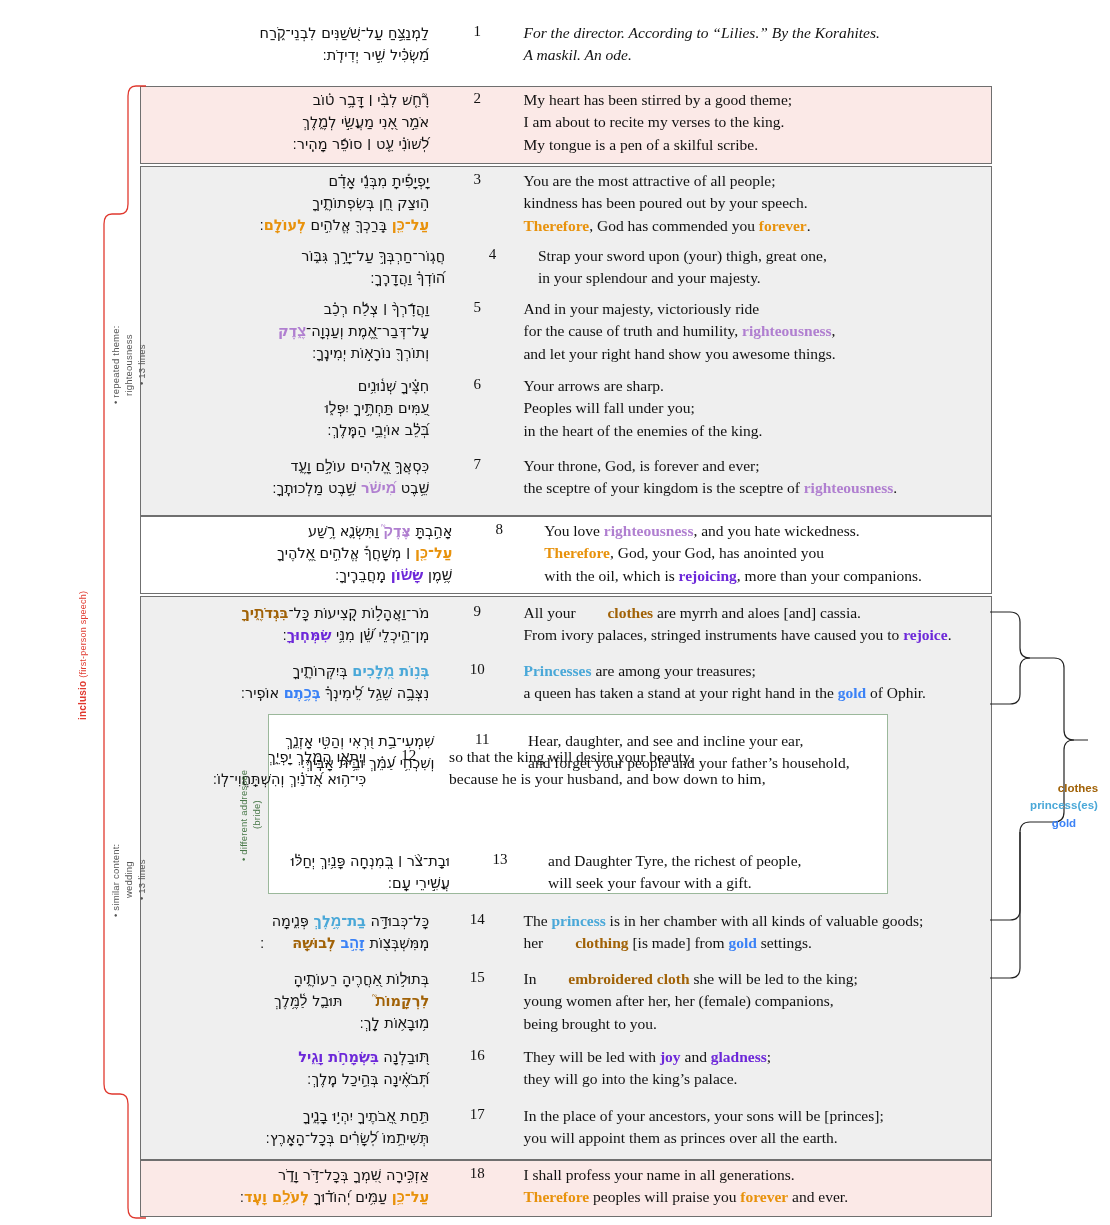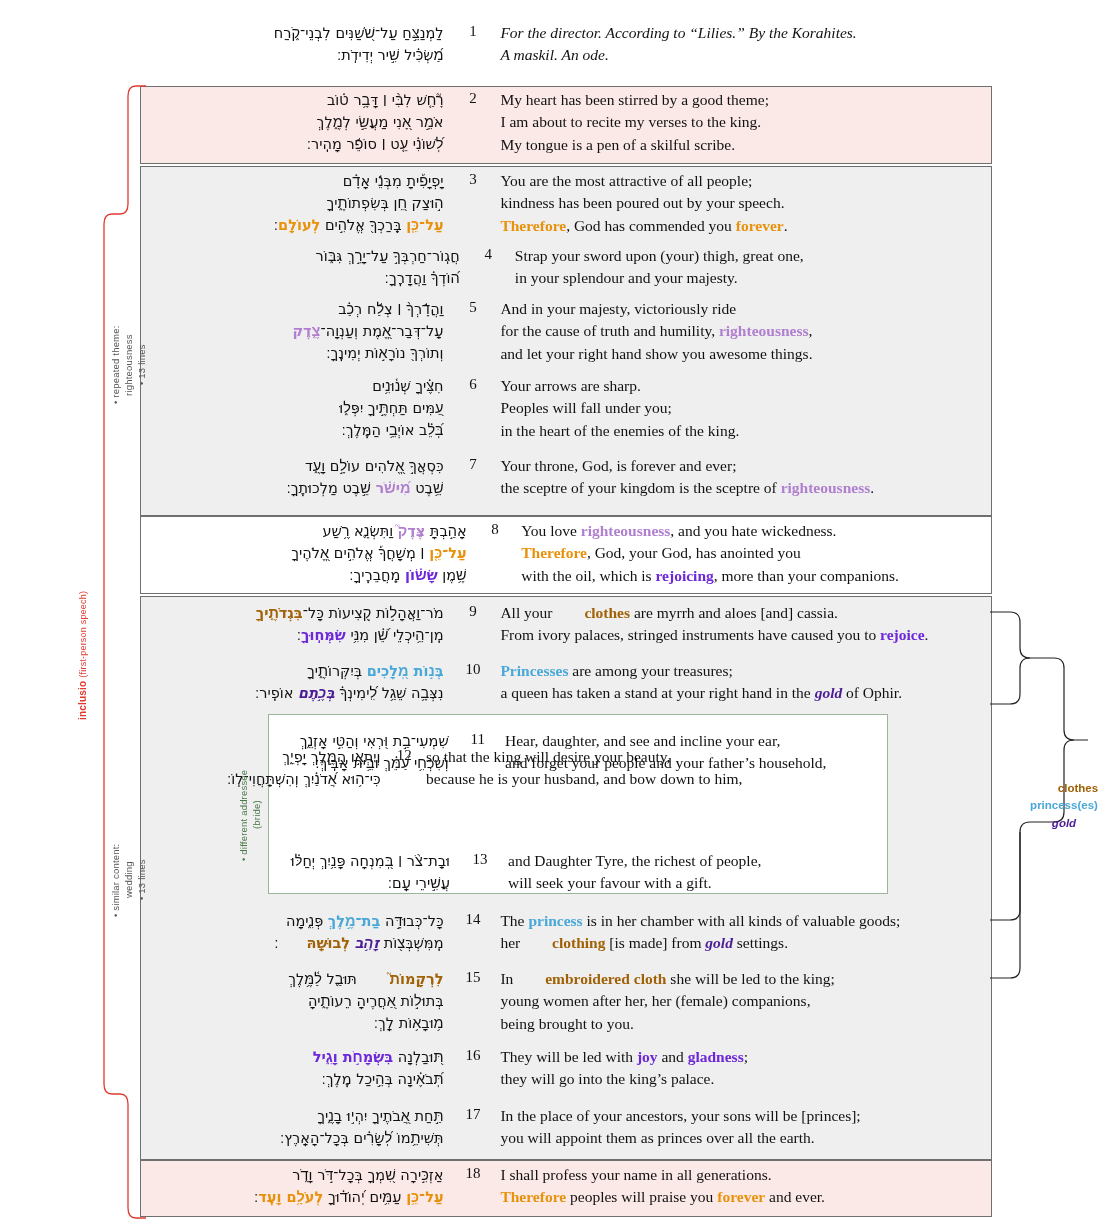--- a/index.html
+++ b/index.html
@@ -4,21 +4,21 @@
 <style>
   html,body{margin:0;padding:0;}
   body{
     width:1110px;height:1225px;background:#ffffff;
     font-family:"Liberation Serif", serif;
     position:relative;overflow:hidden;
   }
   .sheet{position:relative;width:1110px;height:1225px;}
 
   
-  .row{display:flex;align-items:flex-start;}
+  .row{display:flex;align-items:flex-start;gap:20px;}
   .heb{
     width:310px;text-align:right;direction:rtl;
     font-family:"DejaVu Sans", sans-serif;
     font-size:14.5px;line-height:1.52;color:#111;
     padding-right:2px;
   }
   .num{
     width:56px;text-align:center;font-size:15px;color:#111;
     font-family:"Liberation Serif", serif;padding-top:1px;
   }
@@ -26,21 +26,21 @@
     width:500px;font-size:15.5px;line-height:1.45;color:#111;
     font-family:"Liberation Serif", serif;
   }
   .eng.italic{font-style:italic;}
 
   
   .c-orange{color:#e8920c;font-weight:bold;}
   .c-purple{color:#b07fd0;font-weight:bold;}
   .c-teal{color:#6d28d9;font-weight:bold;}
   .c-green{color:#a16207;font-weight:bold;margin-left:28px;}
-  .c-gold{color:#4c1d95;font-weight:bold;font-style:italic;}
+  .c-gold{color:#3b82f6;font-weight:bold;}
   .c-blue{color:#4aa8d8;font-weight:bold;}
 
   
   .blk{position:absolute;box-sizing:border-box;}
   .blk-pink{background:#fbe9e7;border:1px solid #6f6f6f;}
   .blk-grey{background:#efefef;border:1px solid #6f6f6f;}
   .blk-white{background:#ffffff;border:1px solid #6f6f6f;}
   .blk-inner-green{background:#ffffff;border:1px solid #9bb89b;}
 
   
@@ -275,22 +275,22 @@
       <div class="eng">
         <div>The <span class="c-blue">princess</span> is in her chamber with all kinds of valuable goods;</div>
         <div>her <span class="c-green">clothing</span> [is made] from <span class="c-gold">gold</span> settings.</div>
       </div>
     </div>
   </div>
 
   <div class="blk" style="left:140px;top:968px;width:850px;">
     <div class="row">
       <div class="heb">
+        <div>בְּתוּל֣וֹת אַ֭חֲרֶיהָ רֵעוֹתֶ֑יהָ</div>
         <div><span class="c-green">לִרְקָמוֹת֮</span> תּוּבַ֪ל לַ֫מֶּ֥לֶךְ</div>
-        <div>בְּתוּל֣וֹת אַ֭חֲרֶיהָ רֵעוֹתֶ֑יהָ</div>
         <div>מ֥וּבָא֥וֹת לָֽךְ׃</div>
       </div>
       <div class="num">15</div>
       <div class="eng">
         <div>In <span class="c-green">embroidered cloth</span> she will be led to the king;</div>
         <div>young women after her, her (female) companions,</div>
         <div>being brought to you.</div>
       </div>
     </div>
   </div>

